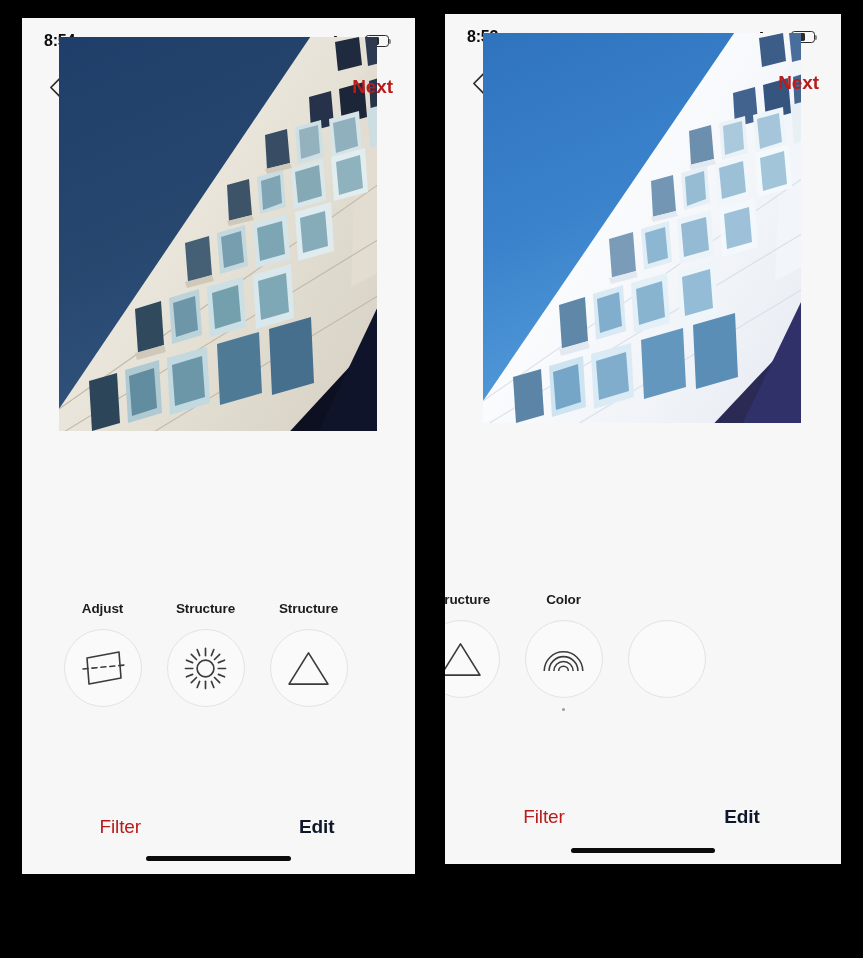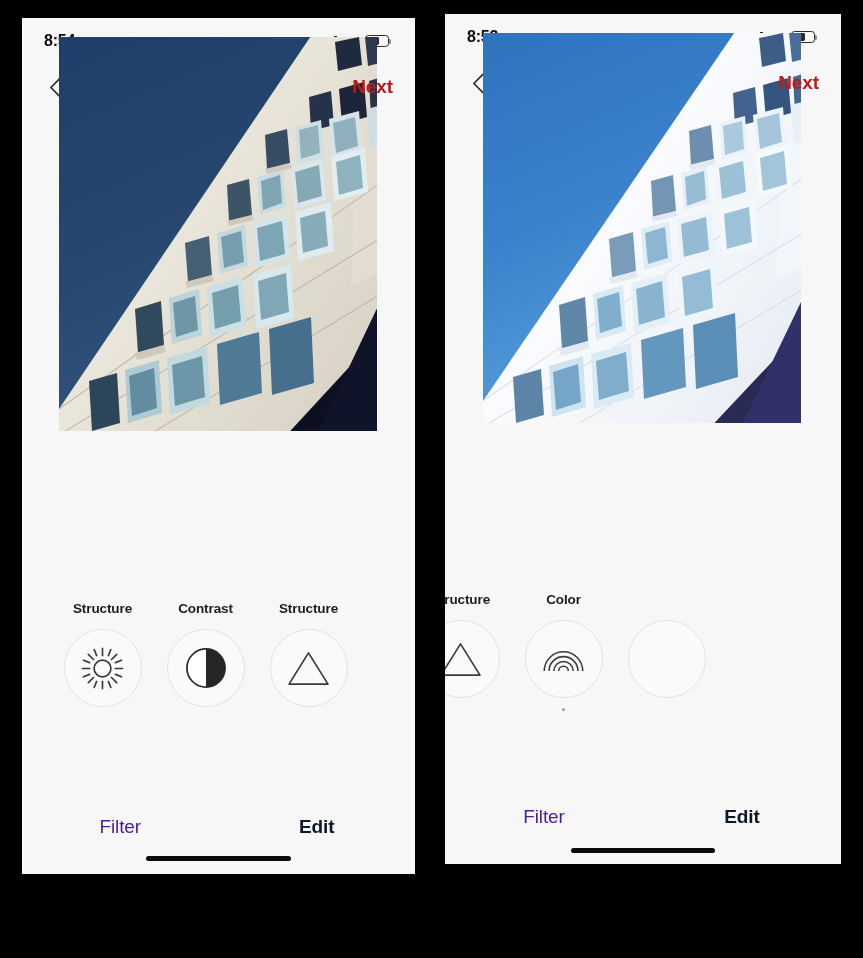--- a/index.html
+++ b/index.html
@@ -98,21 +98,21 @@
     width:3px;height:3px;border-radius:50%;background:#9a9a9a;margin-top:10px;
   }
   .tool-dot.hidden{visibility:hidden;}
 
   
   .tabs{
     position:absolute;left:0;right:0;
     display:flex;align-items:center;
   }
   .tab{flex:1;text-align:center;font-size:19px;cursor:pointer;letter-spacing:-0.1px;}
-  .tab.inactive{color:#4c1d95;font-weight:normal;}
+  .tab.inactive{color:#b91c1c;font-weight:normal;}
   .tab.active{color:#0f172a;font-weight:bold;}
 
   .home-ind{
     position:absolute;height:5px;border-radius:3px;background:#0b0b0b;
   }
 </style>
 </head>
 <body>
 
 <div class="stage">
@@ -280,20 +280,30 @@
               <polygon points="206,132 231,126 233,131 208,137"></polygon>
             </g>
 
             <rect width="318" height="394" fill="none"></rect>
           </g>
         </svg>
       </div>
     </div>
 
     <div class="tools" style="top:583px;left:29px;">
+      <div class="tool">
+        <div class="tool-label">Adjust</div>
+        <div class="tool-circle">
+          <svg viewBox="0 0 44 40" width="44" height="40">
+            <polygon points="6,10 38,4 40,30 8,36" fill="none" stroke="#3b3b3b" stroke-width="1.6" stroke-linejoin="round"></polygon>
+            <line x1="2" y1="21" x2="44" y2="17" stroke="#3b3b3b" stroke-width="1.6" stroke-dasharray="5 4" stroke-linecap="round"></line>
+          </svg>
+        </div>
+        <div class="tool-dot hidden"></div>
+      </div>
 
       <div class="tool">
         <div class="tool-label">Structure</div>
         <div class="tool-circle">
           <svg viewBox="0 0 46 46" width="45" height="45">
             <circle cx="23" cy="23" r="8.6" fill="none" stroke="#3b3b3b" stroke-width="1.7"></circle>
             <g stroke="#3b3b3b" stroke-width="1.7" stroke-linecap="round">
               <line x1="23" y1="2.5" x2="23" y2="10"></line>
                 <line x1="23" y1="36" x2="23" y2="43.5"></line>
               <line x1="2.5" y1="23" x2="10" y2="23"></line>
@@ -309,30 +319,20 @@
               <line x1="3.6" y1="14.5" x2="9.8" y2="17"></line>
                 <line x1="36.2" y1="29" x2="42.4" y2="31.5"></line>
               <line x1="14.5" y1="42.4" x2="17" y2="36.2"></line>
                 <line x1="29" y1="9.8" x2="31.5" y2="3.6"></line>
             </g>
           </svg>
         </div>
         <div class="tool-dot hidden"></div>
       </div>
 
-      <div class="tool">
-        <div class="tool-label">Contrast</div>
-        <div class="tool-circle">
-          <svg viewBox="0 0 44 44" width="42" height="42">
-            <circle cx="22" cy="22" r="20" fill="#ffffff" stroke="#2a2a2a" stroke-width="1.8"></circle>
-            <path d="M22 2a20 20 0 0 1 0 40z" fill="#262626"></path>
-          </svg>
-        </div>
-        <div class="tool-dot hidden"></div>
-      </div>
 
       <div class="tool">
         <div class="tool-label">Structure</div>
         <div class="tool-circle">
           <svg viewBox="0 0 44 38" width="43" height="37">
             <polygon points="22,3 42,35 2,35" fill="none" stroke="#3b3b3b" stroke-width="1.7" stroke-linejoin="round"></polygon>
           </svg>
         </div>
         <div class="tool-dot hidden"></div>
       </div>

